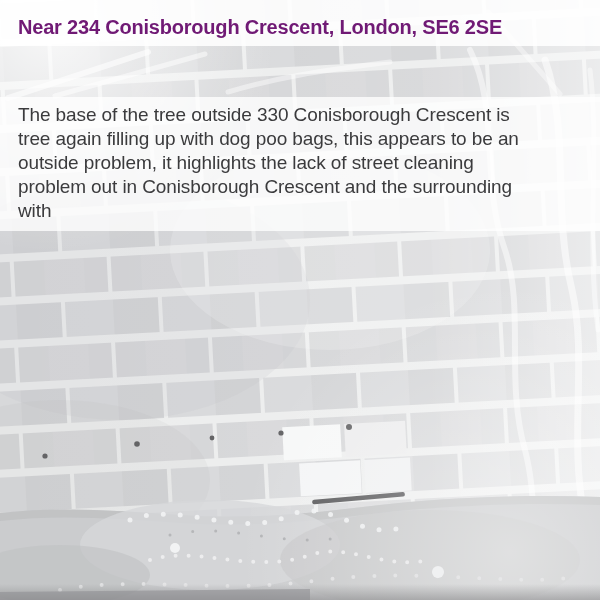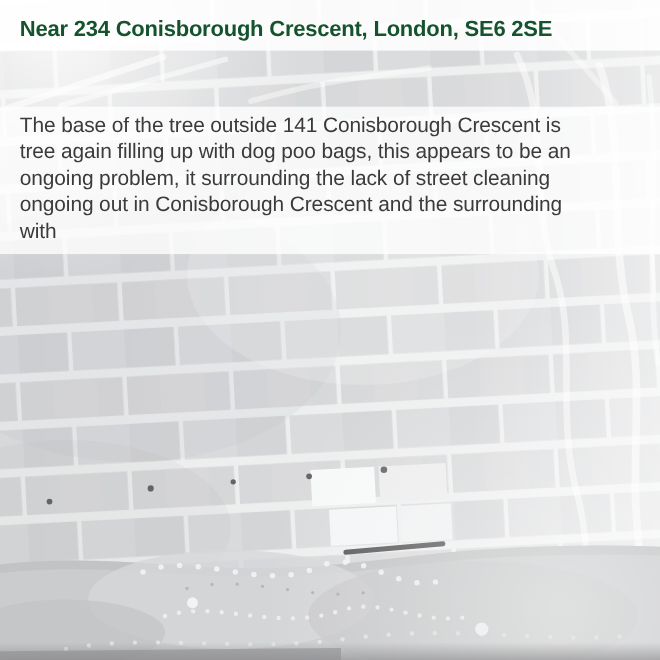--- a/index.html
+++ b/index.html
@@ -18,21 +18,21 @@
     left: 0; top: 0;
     width: 600px; height: 46px;
     background: rgba(255,255,255,0.87);
   }
   .location-title {
     position: absolute;
     left: 18px; top: 16px;
     font-size: 20px;
     font-weight: bold;
     letter-spacing: -0.2px;
-    color: #14532d;
+    color: #701a75;
     white-space: nowrap;
   }
   .band-desc {
     position: absolute;
     left: 0; top: 97px;
     width: 600px; height: 134px;
     background: rgba(255,255,255,0.78);
   }
   .desc-text {
     position: absolute;
@@ -142,20 +142,20 @@
       <rect x="0" y="584" width="600" height="16" fill="url(#bottomShade)"></rect>
       <path d="M0,592 L310,589 L310,600 L0,600 Z" fill="#8d8d8f" opacity="0.55"></path>
     </g>
   </svg>
 
   <div class="band-title"></div>
   <div class="location-title">Near 234 Conisborough Crescent, London, SE6 2SE</div>
 
   <div class="band-desc"></div>
   <div class="desc-text">
-    <div class="desc-line">The base of the tree outside 141 Conisborough Crescent is</div>
+    <div class="desc-line">The base of the tree outside 330 Conisborough Crescent is</div>
     <div class="desc-line">tree again filling up with dog poo bags, this appears to be an</div>
-    <div class="desc-line">ongoing problem, it surrounding the lack of street cleaning</div>
-    <div class="desc-line">ongoing out in Conisborough Crescent and the surrounding</div>
+    <div class="desc-line">outside problem, it highlights the lack of street cleaning</div>
+    <div class="desc-line">problem out in Conisborough Crescent and the surrounding</div>
     <div class="desc-line">with</div>
   </div>
 
 </div>
 
 </body></html>

